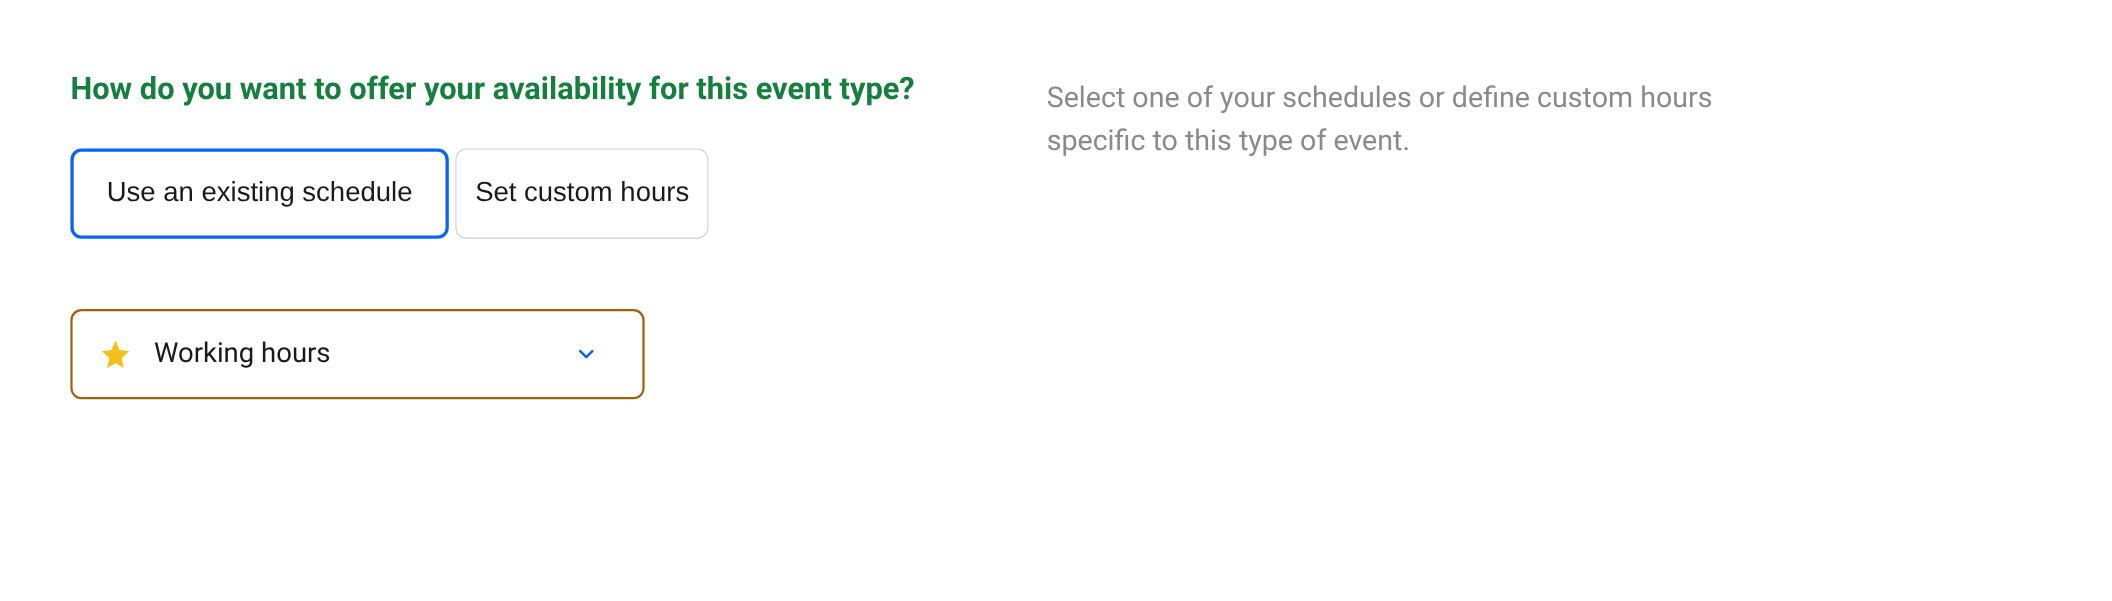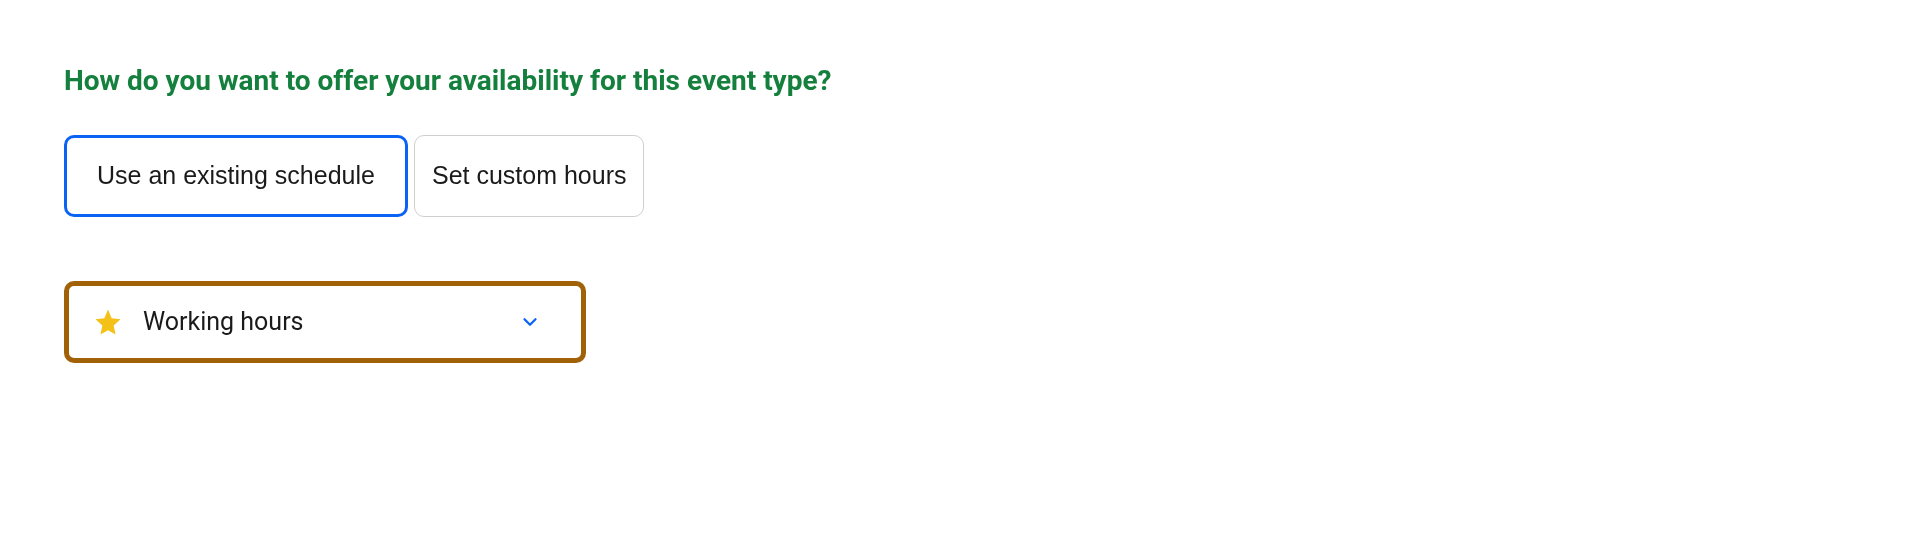--- a/index.html
+++ b/index.html
@@ -55,21 +55,21 @@
     }
     .subheading {
       font-size: 28px;
       font-weight: 700;
       color: #1a1a1a;
       margin-bottom: 30px;
     }
     .select-wrap {
       display: flex;
       align-items: center;
-      border: 5px solid #a16207;
+      border: 2px solid #a16207;
       border-radius: 10px;
       width: 522px;
       height: 82px;
       padding: 0 24px 0 24px;
       cursor: pointer;
       background: #ffffff;
       position: relative;
     }
     .star-icon {
       color: #f3c118;
@@ -120,13 +120,16 @@
       </span>
       <span class="select-label">Working hours</span>
       <span class="chevron-icon">
         <svg width="22" height="22" viewBox="0 0 24 24" fill="none" stroke="currentColor" stroke-width="2.5" stroke-linecap="round" stroke-linejoin="round">
             <polyline points="6 9 12 15 18 9"></polyline>
           </svg>
       </span>
     </div>
   </div>
 
+  <div class="right-col">
+    <p class="help-text">Select one of your schedules or define custom hours specific to this type of event.</p>
+  </div>
 </div>
 
 </body></html>

